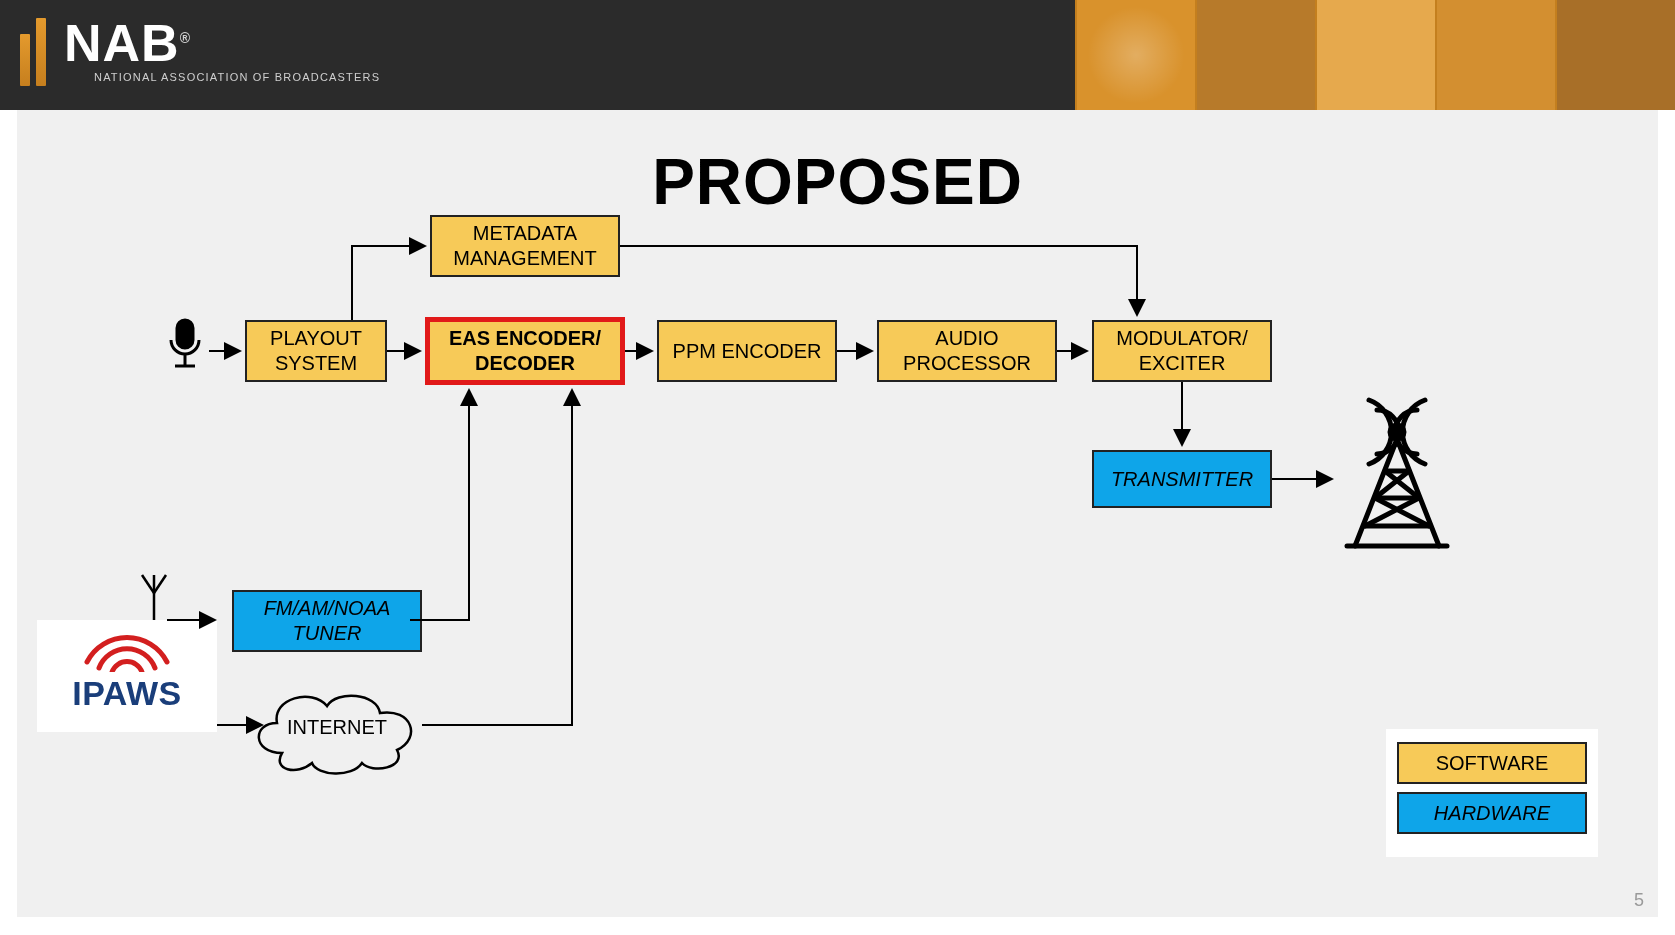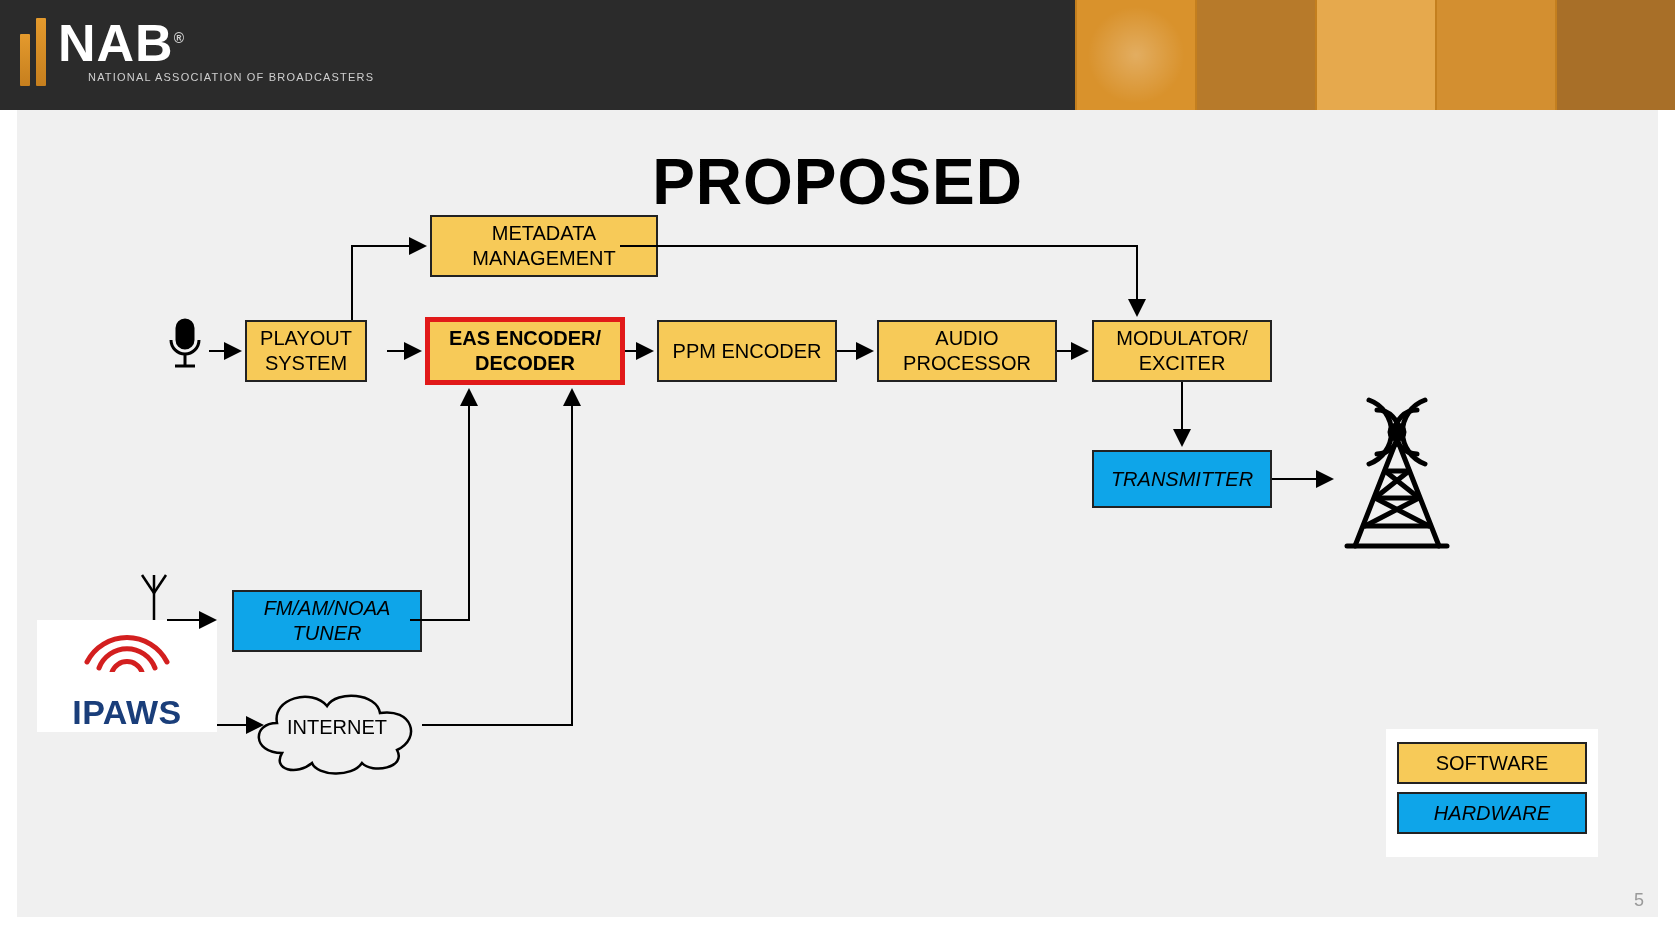--- a/index.html
+++ b/index.html
@@ -1,18 +1,18 @@
 <!DOCTYPE html>
 <html><head>
 <meta charset="utf-8">
 <style>
 html,body{margin:0;padding:0;width:1675px;height:935px;font-family:Arial,Helvetica,sans-serif;background:#fff;}
 .slide{position:relative;width:1675px;height:935px;background:#fff;}
 .header{position:absolute;top:0;left:0;width:100%;height:110px;background:#2b2b2b;}
-.logo{position:absolute;left:20px;top:14px;display:flex;align-items:center;gap:12px;}
+.logo{position:absolute;left:20px;top:14px;display:flex;align-items:center;gap:18px;}
 .logo-bars{display:flex;gap:6px;align-items:flex-end;height:72px;}
 .logo-bars span{width:10px;background:linear-gradient(#e49a2d,#c67f1e);height:68px;border-radius:1px;}
 .logo-bars span:first-child{height:52px;}
 .logo-text{color:#fff;font-weight:700;font-size:52px;letter-spacing:1px;line-height:1;}
 .logo-sub{color:#cfcfcf;font-size:11px;letter-spacing:1.2px;margin-top:2px;margin-left:30px;}
 .logo-r{color:#cfcfcf;font-size:14px;vertical-align:super;}
 .header-imgs{position:absolute;right:0;top:0;height:110px;display:flex;}
 .header-imgs div{width:118px;height:110px;background:#d9922c;border-left:2px solid #c47f1e;background-image:radial-gradient(circle at 50% 50%, rgba(255,255,255,.25), transparent 60%);}
 .header-imgs div:nth-child(2){background:#b77a2a;}
 .header-imgs div:nth-child(3){background:#e6a94d;}
@@ -20,21 +20,21 @@
 .header-imgs div:nth-child(5){background:#a86f28;}
 .canvas{position:absolute;top:110px;left:17px;width:1641px;height:807px;background:#f0f0f0;}
 .title{position:absolute;top:35px;left:0;width:100%;text-align:center;font-size:64px;font-weight:900;letter-spacing:1px;}
 .box{position:absolute;border:2px solid #222;display:flex;align-items:center;justify-content:center;text-align:center;font-size:20px;font-weight:400;line-height:1.25;box-sizing:border-box;padding:4px 6px;}
 .sw{background:#f7ca58;}
 .hw{background:#0ea5e9;font-style:italic;}
 .eas{border:5px solid #e11919 !important;font-weight:700;}
 .legend{position:absolute;right:60px;bottom:60px;width:190px;background:#fff;padding:12px 10px 14px;border:1px solid #fff;}
 .legend .box{position:static;width:100%;height:42px;margin-bottom:8px;}
 .page{position:absolute;right:14px;bottom:6px;color:#9a9a9a;font-size:18px;}
-.ipaws{position:absolute;left:20px;top:510px;width:180px;height:112px;background:#fff;display:flex;flex-direction:column;align-items:center;justify-content:space-between;gap:2px;}
+.ipaws{position:absolute;left:20px;top:510px;width:180px;height:112px;background:#fff;display:flex;flex-direction:column;align-items:center;justify-content:flex-start;gap:2px;}
 .ipaws-label{font-size:34px;font-weight:700;color:#1a3e7a;letter-spacing:.5px;}
 svg.overlay{position:absolute;top:0;left:0;width:1641px;height:807px;pointer-events:none;}
 </style>
 </head>
 <body>
 
 <div class="slide">
 
   <div class="header">
     <div class="logo">
@@ -52,22 +52,22 @@
         <div></div>
         <div></div>
         <div></div>
         <div></div>
     </div>
   </div>
 
   <div class="canvas">
     <div class="title">PROPOSED</div>
 
-    <div class="box sw" style="left:413px;top:105px;width:228px;height:62px;">METADATA MANAGEMENT</div>
-    <div class="box sw" style="left:228px;top:210px;width:122px;height:62px;">PLAYOUT SYSTEM</div>
+    <div class="box sw" style="left:413px;top:105px;width:190px;height:62px;">METADATA MANAGEMENT</div>
+    <div class="box sw" style="left:228px;top:210px;width:142px;height:62px;">PLAYOUT SYSTEM</div>
     <div class="box sw eas" style="left:408px;top:207px;width:200px;height:68px;">EAS ENCODER/ DECODER</div>
     <div class="box sw" style="left:640px;top:210px;width:180px;height:62px;">PPM ENCODER</div>
     <div class="box sw" style="left:1075px;top:210px;width:180px;height:62px;">MODULATOR/ EXCITER</div>
     <div class="box sw" style="left:860px;top:210px;width:180px;height:62px;">AUDIO PROCESSOR</div>
     <div class="box hw" style="left:1075px;top:340px;width:180px;height:58px;">TRANSMITTER</div>
     <div class="box hw" style="left:215px;top:480px;width:190px;height:62px;">FM/AM/NOAA TUNER</div>
 
     <div class="ipaws">
       <svg width="120" height="52" viewBox="0 0 120 52">
         <g fill="none" stroke="#d31f1f" stroke-width="5" stroke-linecap="round">

